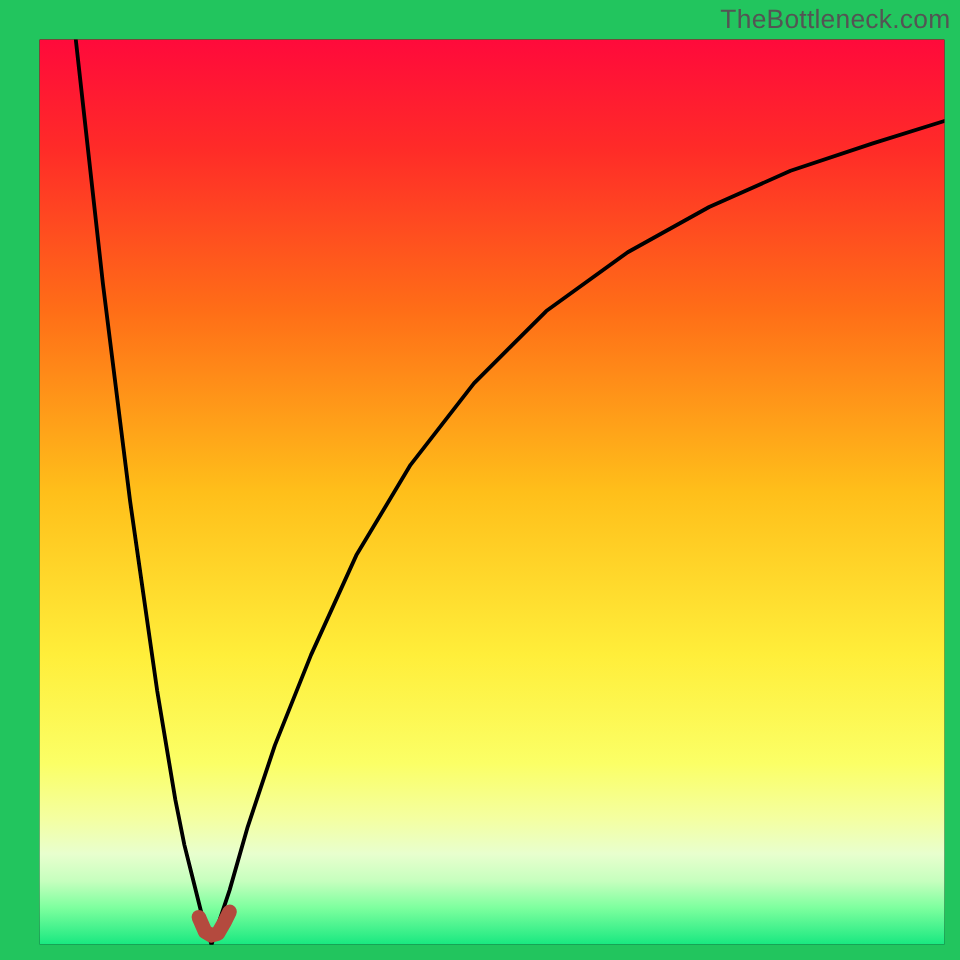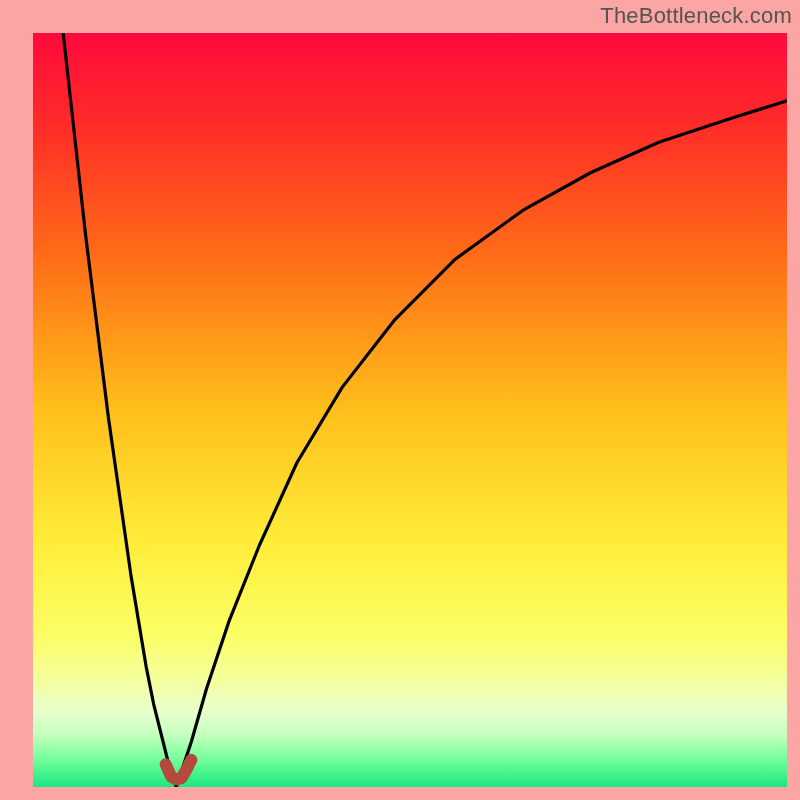--- a/index.html
+++ b/index.html
@@ -9,21 +9,21 @@
     height: 800px;
     overflow: hidden;
     background: #000;
     font-family: Arial, Helvetica, sans-serif;
   }
   .frame {
     position: absolute;
     left: 0; top: 0;
     width: 800px;
     height: 800px;
-    background: #fca5a5;
+    background: #22c55e;
   }
   .plot {
     position: absolute;
     
     background: #000;
   }
   .gradient {
     position: absolute;
     left: 0; top: 0; right: 0; bottom: 0;
   }

